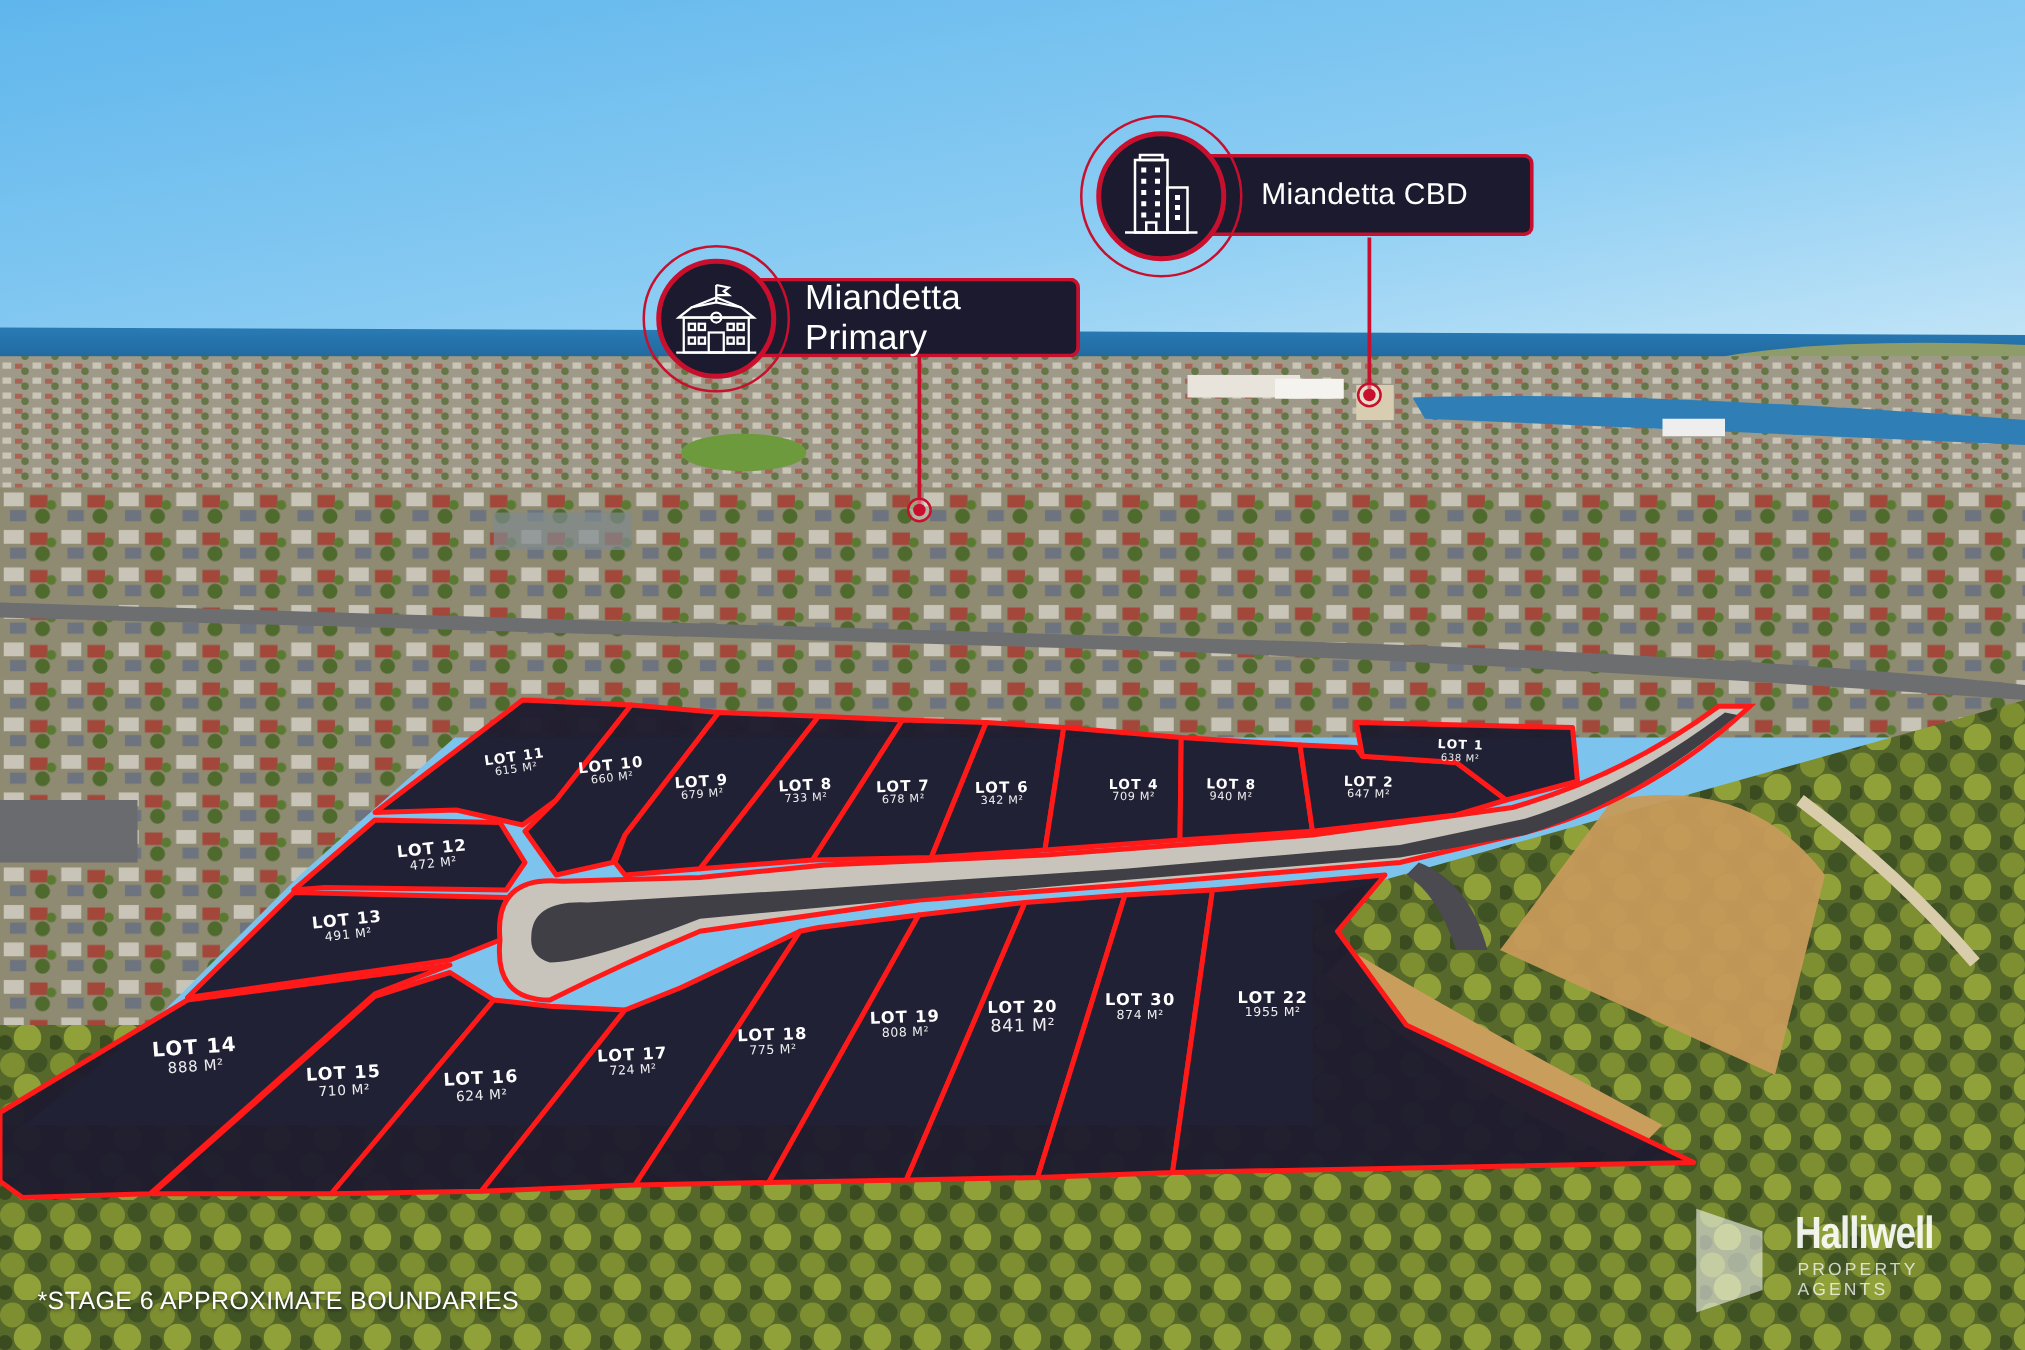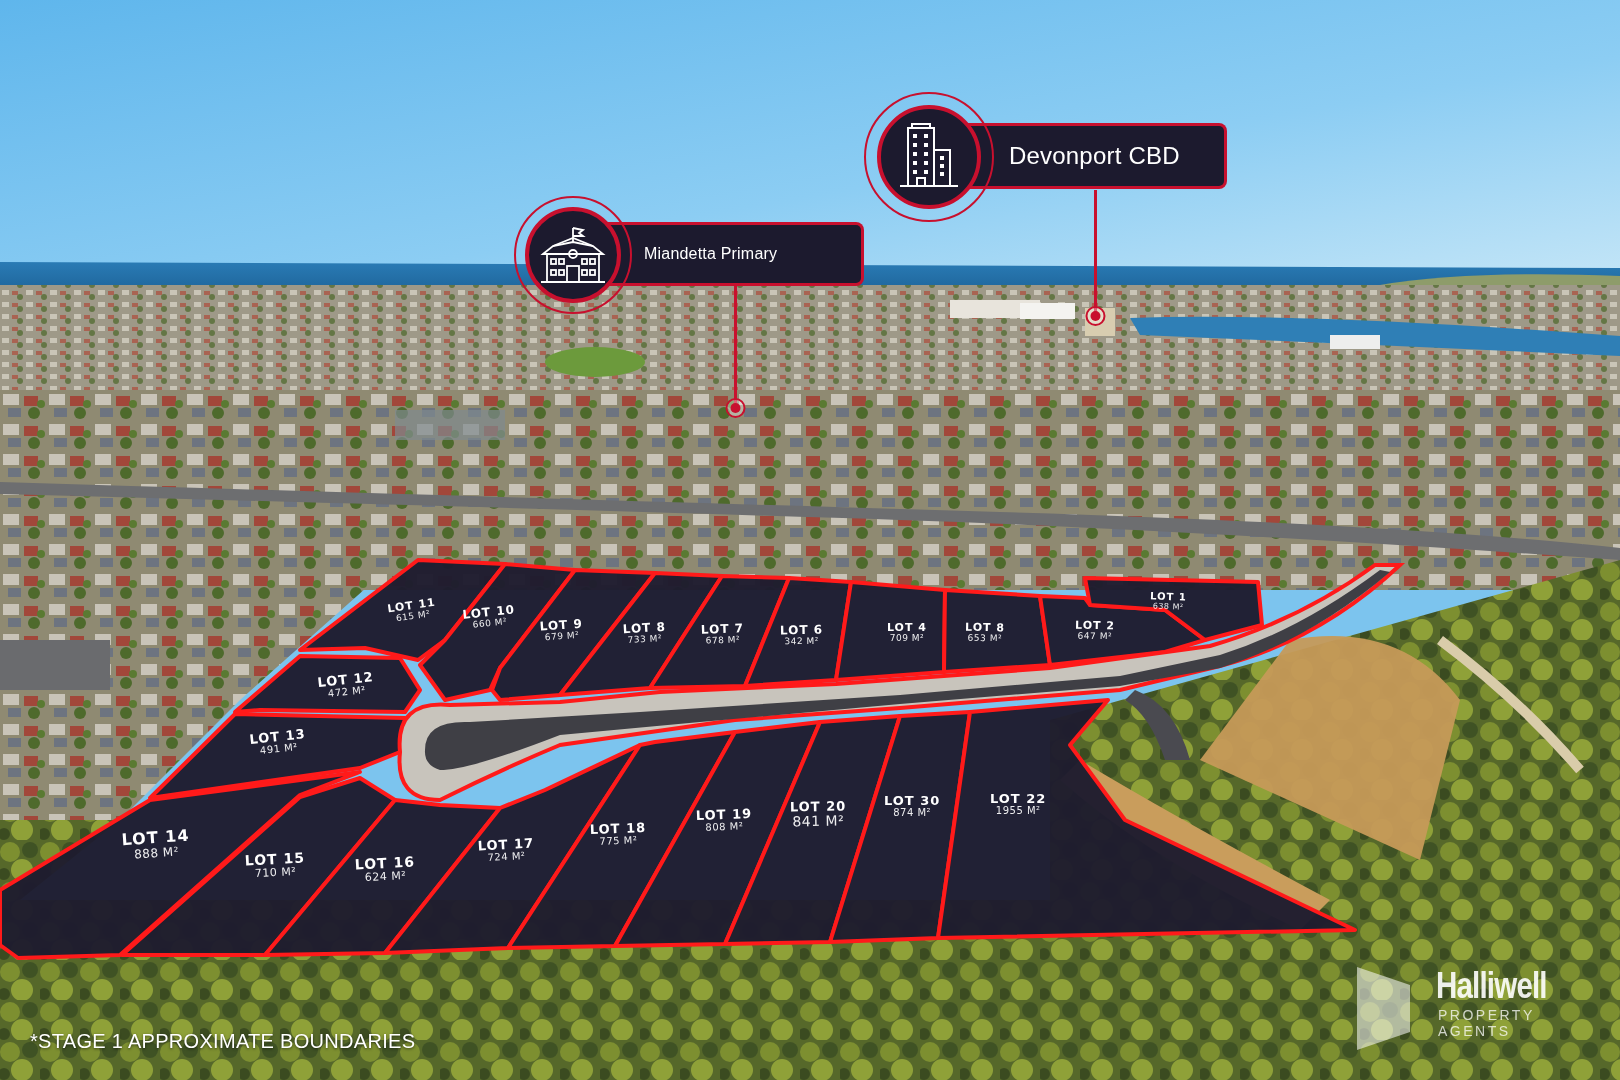--- a/index.html
+++ b/index.html
@@ -177,21 +177,21 @@
   <circle cx="735.5" cy="408" r="9" fill="rgba(255,255,255,0.35)" stroke="#c8102e" stroke-width="2"></circle>
   <circle cx="735.5" cy="408" r="5" fill="#c8102e"></circle>
   <circle cx="1095.5" cy="316" r="9" fill="rgba(255,255,255,0.35)" stroke="#c8102e" stroke-width="2"></circle>
   <circle cx="1095.5" cy="316" r="5" fill="#c8102e"></circle>
 
   <path d="M1357 967 L1410 985 L1410 1032 L1357 1050 Z" fill="rgba(255,255,255,0.55)"></path>
 </svg>
 
 <div class="callout" style="left:864px; top:92px; width:400px; height:130px;">
   <div class="callout-bar" style="left:85px; top:31px; width:278px; height:66px; padding-left:60px;">
-    <span style="font-size:24px;">Devonport CBD</span>
+    <span style="font-size:24px;">Miandetta CBD</span>
   </div>
   <div class="callout-ring-outer" style="left:0; top:0; width:130px; height:130px;"></div>
   <div class="callout-ring-inner" style="left:13px; top:13px; width:104px; height:104px;">
     <svg width="70" height="70" viewBox="0 0 70 70" fill="none" stroke="#fff" stroke-width="2">
       <rect x="14" y="6" width="26" height="58"></rect>
       <rect x="18" y="2" width="18" height="4"></rect>
       <rect x="40" y="28" width="16" height="36"></rect>
       <line x1="6" y1="64" x2="64" y2="64"></line>
       <g fill="#fff" stroke="none">
         <rect x="19" y="12" width="4" height="4"></rect>
@@ -208,21 +208,21 @@
           <rect x="46" y="42" width="4" height="4"></rect>
           <rect x="46" y="50" width="4" height="4"></rect>
       </g>
       <rect x="23" y="56" width="8" height="8"></rect>
     </svg>
   </div>
 </div>
 
 <div class="callout" style="left:514px; top:196px; width:380px; height:118px;">
   <div class="callout-bar" style="left:80px; top:26px; width:270px; height:64px; padding-left:50px;">
-    <span style="font-size:16px;">Miandetta Primary</span>
+    <span style="font-size:28px;">Miandetta Primary</span>
   </div>
   <div class="callout-ring-outer" style="left:0; top:0; width:118px; height:118px;"></div>
   <div class="callout-ring-inner" style="left:11px; top:11px; width:96px; height:96px;">
     <svg width="68" height="62" viewBox="0 0 68 62" fill="none" stroke="#fff" stroke-width="1.8">
       <line x1="34" y1="4" x2="34" y2="18"></line>
       <path d="M34 4 L44 6 L40 9 L44 12 L34 12"></path>
       <path d="M4 30 L14 22 L34 18 L54 22 L64 30 Z"></path>
       <path d="M14 22 L34 14 L54 22"></path>
       <rect x="8" y="30" width="52" height="28"></rect>
       <circle cx="34" cy="30" r="4"></circle>
@@ -244,21 +244,21 @@
   <div class="lot-label" style="left:1150px; top:592px; transform:rotate(2deg);">
       <span class="lot-name" style="font-size:10px;">LOT 1</span>
       <span class="lot-area" style="font-size:8px;">638 M²</span>
     </div>
   <div class="lot-label" style="left:1075px; top:620px; transform:rotate(1deg);">
       <span class="lot-name" style="font-size:11px;">LOT 2</span>
       <span class="lot-area" style="font-size:9px;">647 M²</span>
     </div>
   <div class="lot-label" style="left:965px; top:622px; transform:rotate(1deg);">
       <span class="lot-name" style="font-size:11px;">LOT 8</span>
-      <span class="lot-area" style="font-size:9px;">653 M²</span>
+      <span class="lot-area" style="font-size:9px;">940 M²</span>
     </div>
   <div class="lot-label" style="left:868px; top:622px;margin-left:19px;">
       <span class="lot-name" style="font-size:11px;">LOT 4</span>
       <span class="lot-area" style="font-size:9px;">709 M²</span>
     </div>
   <div class="lot-label" style="left:780px; top:624px; transform:rotate(-1deg);">
       <span class="lot-name" style="font-size:12px;">LOT 6</span>
       <span class="lot-area" style="font-size:9px;">342 M²</span>
     </div>
   <div class="lot-label" style="left:701px; top:623px; transform:rotate(-2deg);">
@@ -320,18 +320,18 @@
   <div class="lot-label" style="left:884px; top:794px;">
       <span class="lot-name" style="font-size:13px;">LOT 30</span>
       <span class="lot-area" style="font-size:10px;">874 M²</span>
     </div>
   <div class="lot-label" style="left:990px; top:792px;">
       <span class="lot-name" style="font-size:13px;">LOT 22</span>
       <span class="lot-area" style="font-size:10px;">1955 M²</span>
     </div>
 </div>
 
-<div id="disclaimer">*STAGE 1 APPROXIMATE BOUNDARIES</div>
+<div id="disclaimer">*STAGE 6 APPROXIMATE BOUNDARIES</div>
 
 <div id="brand">
   <span id="brand-name">Halliwell</span>
   <span id="brand-tag">PROPERTY AGENTS</span>
 </div>
 
 </body></html>

